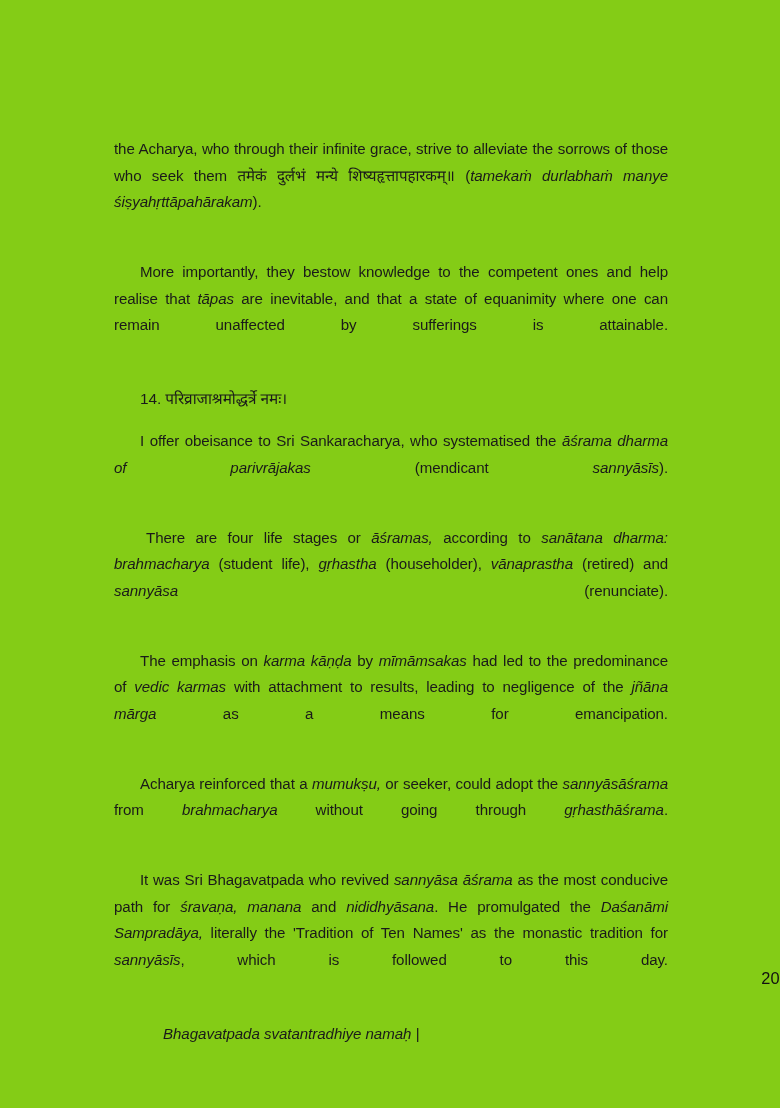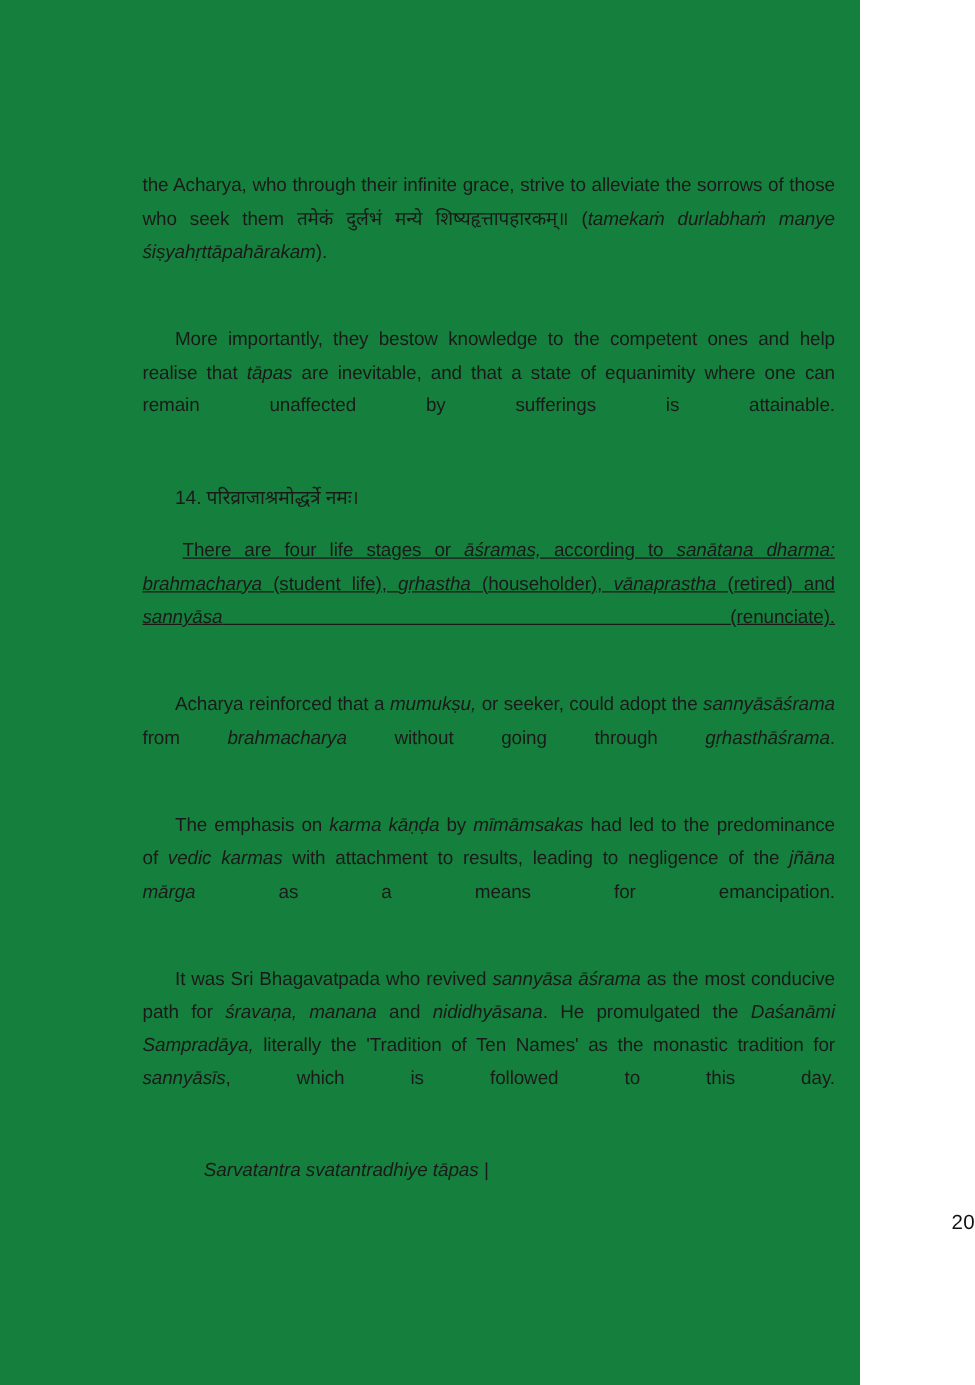--- a/index.html
+++ b/index.html
@@ -11,23 +11,23 @@
     width: 780px;
     height: 1108px;
     position: relative;
     font-family: "Liberation Sans", sans-serif;
     color: #1a1a1a;
     overflow: hidden;
   }
   .page {
     position: absolute;
     left: 0; top: 0;
-    width: 688px;
+    width: 780px;
     height: 1108px;
-    background: #15803d;
+    background: #84cc16;
   }
   .textblock {
     position: absolute;
     left: 114px;
     top: 136px;
     width: 554px;
   }
   p.body-para {
     margin: 0 0 17px 0;
     font-size: 15.1px;
@@ -38,21 +38,20 @@
     word-spacing: 0.2px;
   }
   p.first-para {
     text-indent: 0;
   }
   p.indent-para {
     text-indent: 26px;
   }
   p.indent-para-wide {
     text-indent: 32px;
-    text-decoration: underline;
   }
   p.body-para:after {
     content: "";
     display: inline-block;
     width: 100%;
   }
   .verse-block {
     margin: 16px 0 17px 0;
     padding-top: 4px;
   }
@@ -97,30 +96,31 @@
   <div class="textblock">
 
     <p class="body-para first-para"><span>the Acharya, who through their infinite grace, strive to alleviate the sorrows of those who seek them </span><span>तमेकं दुर्लभं मन्ये शिष्यहृत्तापहारकम्॥</span><span> (</span><em>tamekaṁ durlabhaṁ manye śiṣyahṛttāpahārakam</em><span>).</span></p>
 
     <p class="body-para indent-para"><span>More importantly, they bestow knowledge to the competent ones and help realise that </span><em>tāpas</em><span> are inevitable, and that a state of equanimity where one can remain unaffected by sufferings is attainable.</span></p>
 
     <div class="verse-block">
       <p class="verse-deva"><span class="num">14.</span> <span>परिव्राजाश्रमोद्धर्त्रे नमः।</span></p>
     </div>
 
+    <p class="body-para indent-para"><span>I offer obeisance to Sri Sankaracharya, who systematised the </span><em>āśrama dharma of parivrājakas</em><span> (mendicant </span><em>sannyāsīs</em><span>).</span></p>
 
     <p class="body-para indent-para-wide"><span>There are four life stages or </span><em>āśramas,</em><span> according to </span><em>sanātana dharma:</em><span> </span><em>brahmacharya</em><span> (student life), </span><em>gṛhastha</em><span> (householder), </span><em>vānaprastha</em><span> (retired) and </span><em>sannyāsa</em><span> (renunciate).</span></p>
 
+    <p class="body-para indent-para"><span>The emphasis on </span><em>karma kāṇḍa</em><span> by </span><em>mīmāmsakas</em><span> had led to the predominance of </span><em>vedic karmas</em><span> with attachment to results, leading to negligence of the </span><em>jñāna mārga</em><span> as a means for emancipation.</span></p>
+
     <p class="body-para indent-para"><span>Acharya reinforced that a </span><em>mumukṣu,</em><span> or seeker, could adopt the </span><em>sannyāsāśrama</em><span> from </span><em>brahmacharya</em><span> without going through </span><em>gṛhasthāśrama</em><span>.</span></p>
-
-    <p class="body-para indent-para"><span>The emphasis on </span><em>karma kāṇḍa</em><span> by </span><em>mīmāmsakas</em><span> had led to the predominance of </span><em>vedic karmas</em><span> with attachment to results, leading to negligence of the </span><em>jñāna mārga</em><span> as a means for emancipation.</span></p>
 
     <p class="body-para indent-para"><span>It was Sri Bhagavatpada who revived </span><em>sannyāsa āśrama</em><span> as the most conducive path for </span><em>śravaṇa, manana</em><span> and </span><em>nididhyāsana</em><span>. He promulgated the </span><em>Daśanāmi Sampradāya,</em><span> literally the 'Tradition of Ten Names' as the monastic tradition for </span><em>sannyāsīs</em><span>, which is followed to this day.</span></p>
 
     <div class="verse-block">
-      <p class="verse-translit">Sarvatantra svatantradhiye tāpas |</p>
+      <p class="verse-translit">Bhagavatpada svatantradhiye namaḥ |</p>
     </div>
 
   </div>
 
   <div class="pageno">20</div>
 
 </div>
 
 </body></html>

